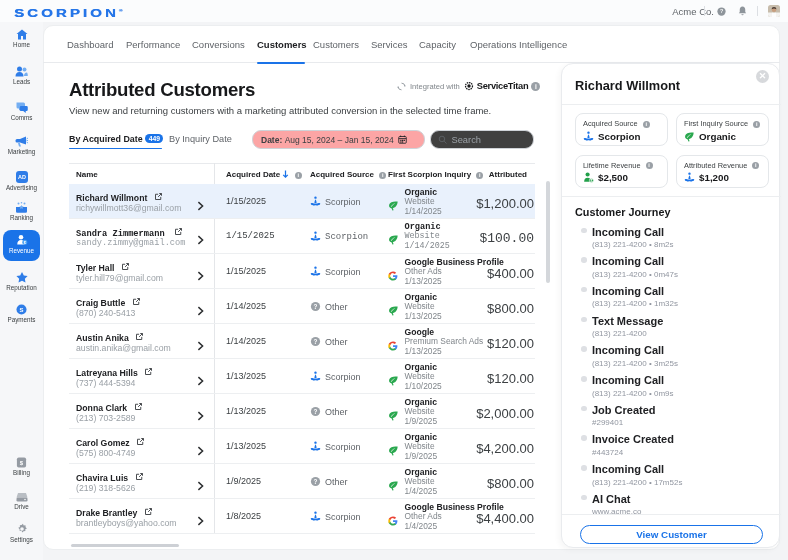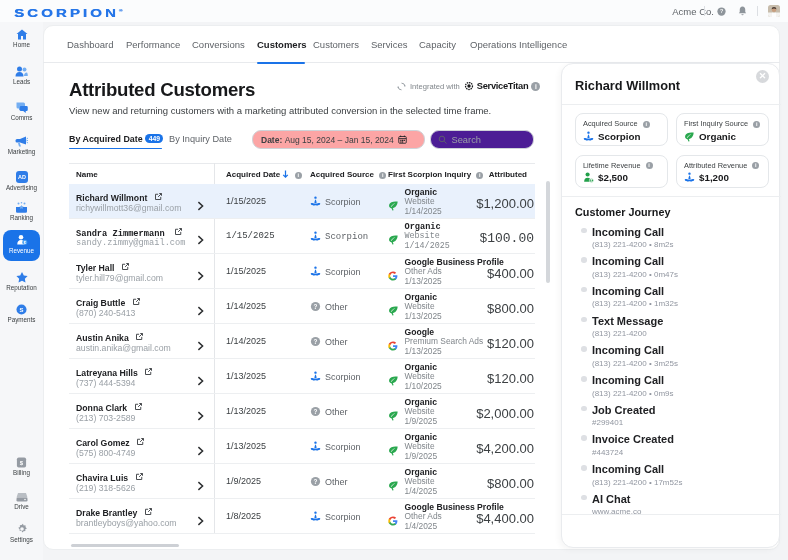--- a/index.html
+++ b/index.html
@@ -38,21 +38,21 @@
   #integrated { position:absolute; left:397px; top:80px; height:12px; display:flex; align-items:center; font-size:7.6px; color:#80868b; }
   #sttext { font-weight:bold; color:#17181a; font-size:9.3px; margin-left:2px; letter-spacing:-0.3px; }
 
   
   .tabbtn { position:absolute; top:134px; font-size:9.2px; }
   #tab1 { left:69px; color:#202124; font-weight:bold; font-size:8.9px; }
   #tab2 { left:169px; color:#5f6368; }
   #badge449 { display:inline-block; background:#1a73e8; color:#fff; font-size:6.8px; font-weight:bold; border-radius:7px; padding:1px 3.5px; vertical-align:1px; }
   #tab1-line { position:absolute; left:69px; top:147.5px; width:93px; height:1.8px; background:#1a73e8; border-radius:1px; }
   #datebox { position:absolute; left:252px; top:130px; width:173px; height:19px; border:1px solid #cfd3d8; border-radius:9px; display:flex; align-items:center; padding-left:8px; font-size:8.5px; color:#3c4043; background:#fca5a5; }
-  #searchbox { position:absolute; left:430px; top:130px; width:104px; height:19px; border:1px solid #cfd3d8; border-radius:9px; display:flex; align-items:center; padding-left:7px; background:#4c1d95; }
+  #searchbox { position:absolute; left:430px; top:130px; width:104px; height:19px; border:1px solid #cfd3d8; border-radius:9px; display:flex; align-items:center; padding-left:7px; background:#404040; }
   #searchbox .ph { color:#9aa0a6; font-size:9.3px; margin-left:4px; }
   #thead { position:absolute; left:69px; top:163px; width:466px; height:21px; border-top:1px solid #e8eaed; }
   .th { position:absolute; top:6px; font-size:8px; font-weight:bold; color:#202124; }
   .row { position:absolute; left:69px; width:466px; height:35px; border-bottom:1px solid #edeff1; }
   .row.hl { background:#e9f1fc; }
   .namecol-border { position:absolute; left:214px; top:163px; width:1px; height:370px; background:#e4e6e9; }
   .nm { position:absolute; left:7px; top:7.5px; font-size:8.7px; font-weight:bold; color:#202124; white-space:nowrap; }
   .sub { position:absolute; left:7px; top:19px; font-size:8.7px; color:#9aa0a6; white-space:nowrap; }
   .chev { position:absolute; left:128px; top:12.5px; }
   .dt { position:absolute; left:157px; top:12px; font-size:9px; color:#3c4043; }
@@ -502,20 +502,21 @@
 <div id="vscroll"></div>
 <div id="hscroll"></div>
 
 <div id="rpanel">
   <div id="rtitle">Richard Willmont</div>
   <div id="rclose">✕</div>
   <div class="rdiv" style="top:40px;"></div>
   <div class="rdiv" style="top:132px;"></div>
   <div class="rdiv" style="top:450px;"></div>
   <div id="cjtitle">Customer Journey</div>
+  <div id="viewbtn">View Customer</div>
 <div class="card" style="left:13px;top:49px;">
     <span class="clbl">Acquired Source <span class="ibadge">i</span></span>
     <span class="cval"><svg width="11" height="11" viewBox="0 0 24 24">
           <circle cx="12" cy="3.6" r="2.6" fill="#1a73e8"></circle>
           <path d="M12 7 C10.4 9.5 9.6 12 9.6 15 L14.4 15 C14.4 12 13.6 9.5 12 7 Z" fill="#1a73e8"></path>
           <path d="M1.5 16.5 C4 14.5 7 15.5 8.5 16.5 L15.5 16.5 C17 15.5 20 14.5 22.5 16.5 C22 19.5 19.5 20.5 17.5 19.8 C16.8 21.3 14.8 21.6 13.6 20.4 L10.4 20.4 C9.2 21.6 7.2 21.3 6.5 19.8 C4.5 20.5 2 19.5 1.5 16.5 Z" fill="#1a73e8"></path>
         </svg> Scorpion</span>
   </div>
     <div class="card" style="left:114px;top:49px;">
     <span class="clbl">First Inquiry Source <span class="ibadge">i</span></span>

